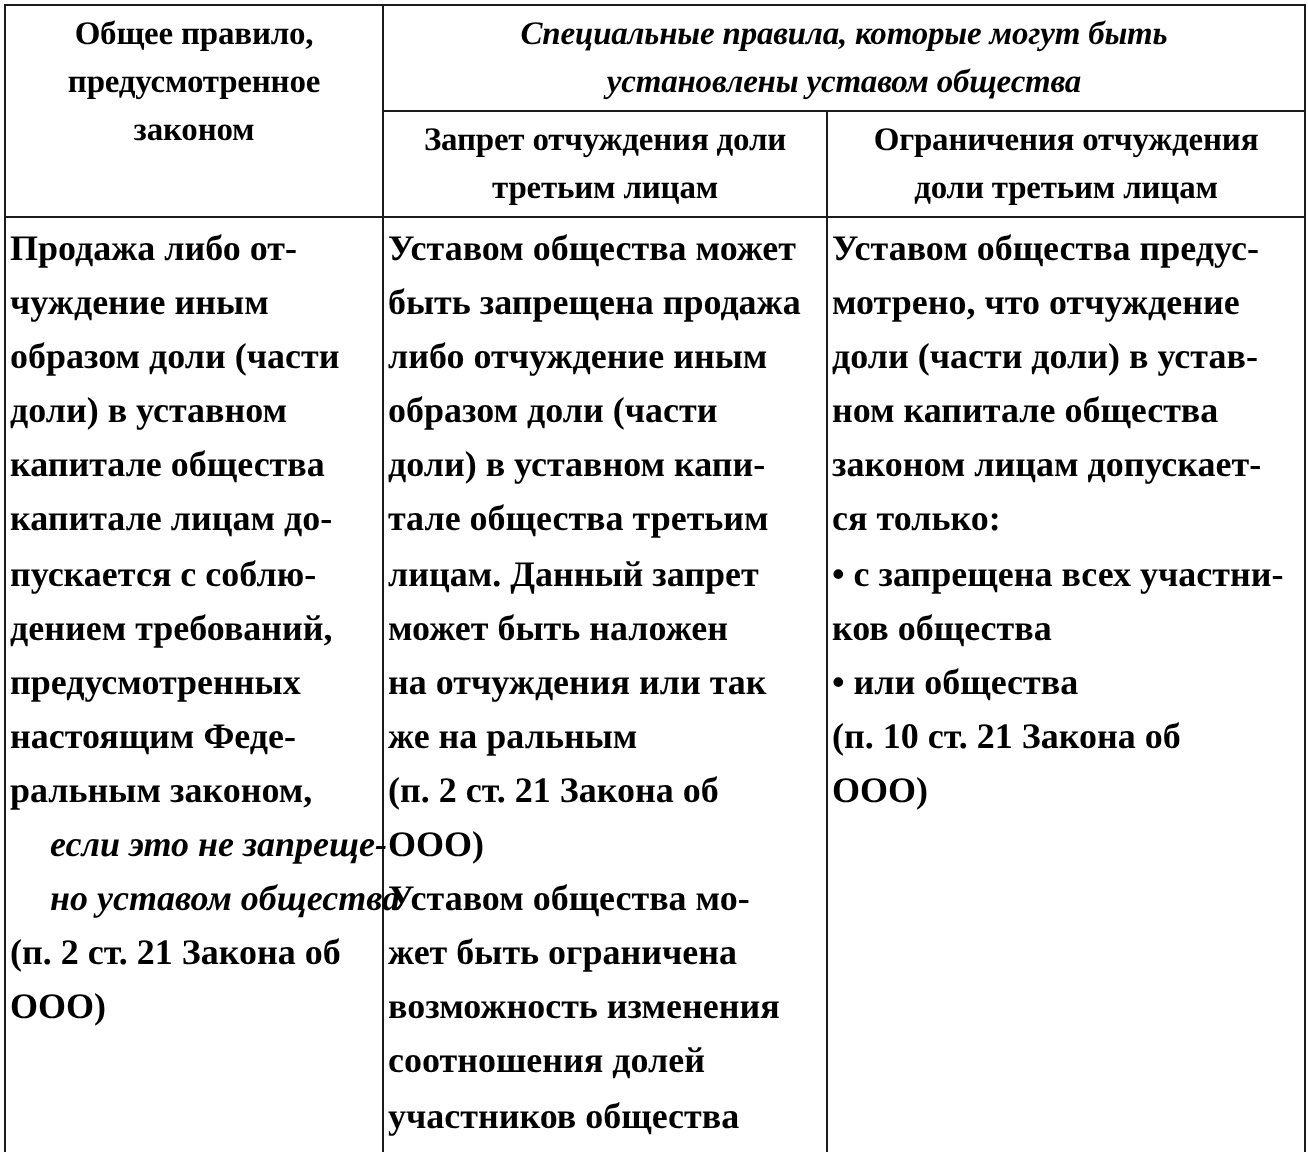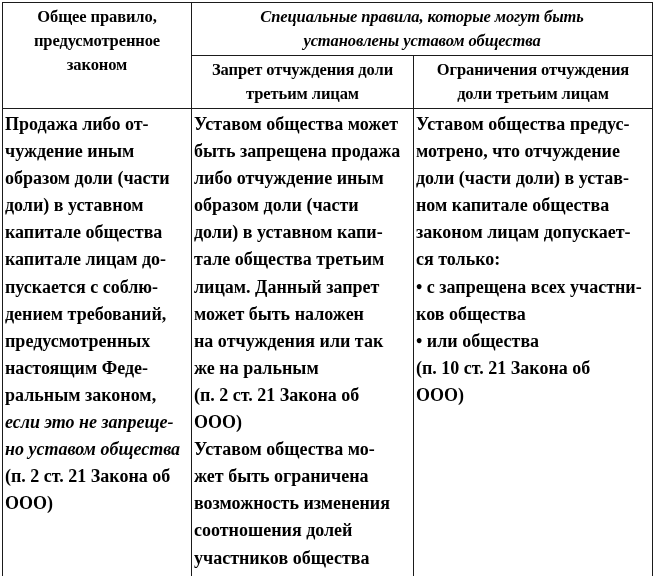--- a/index.html
+++ b/index.html
@@ -79,20 +79,21 @@
     text-align: left;
     padding: 8px 6px 6px 8px;
   }
   .bd .ln {
     display: block;
     white-space: pre;
     font-weight: bold;
   }
   .bd .ln.it {
     font-style: italic;
+    margin-left: 20px;
   }
 </style>
 </head>
 <body>
 
 <div class="sheet">
 
   <table class="legal-table">
     <colgroup>
       <col class="c1">

